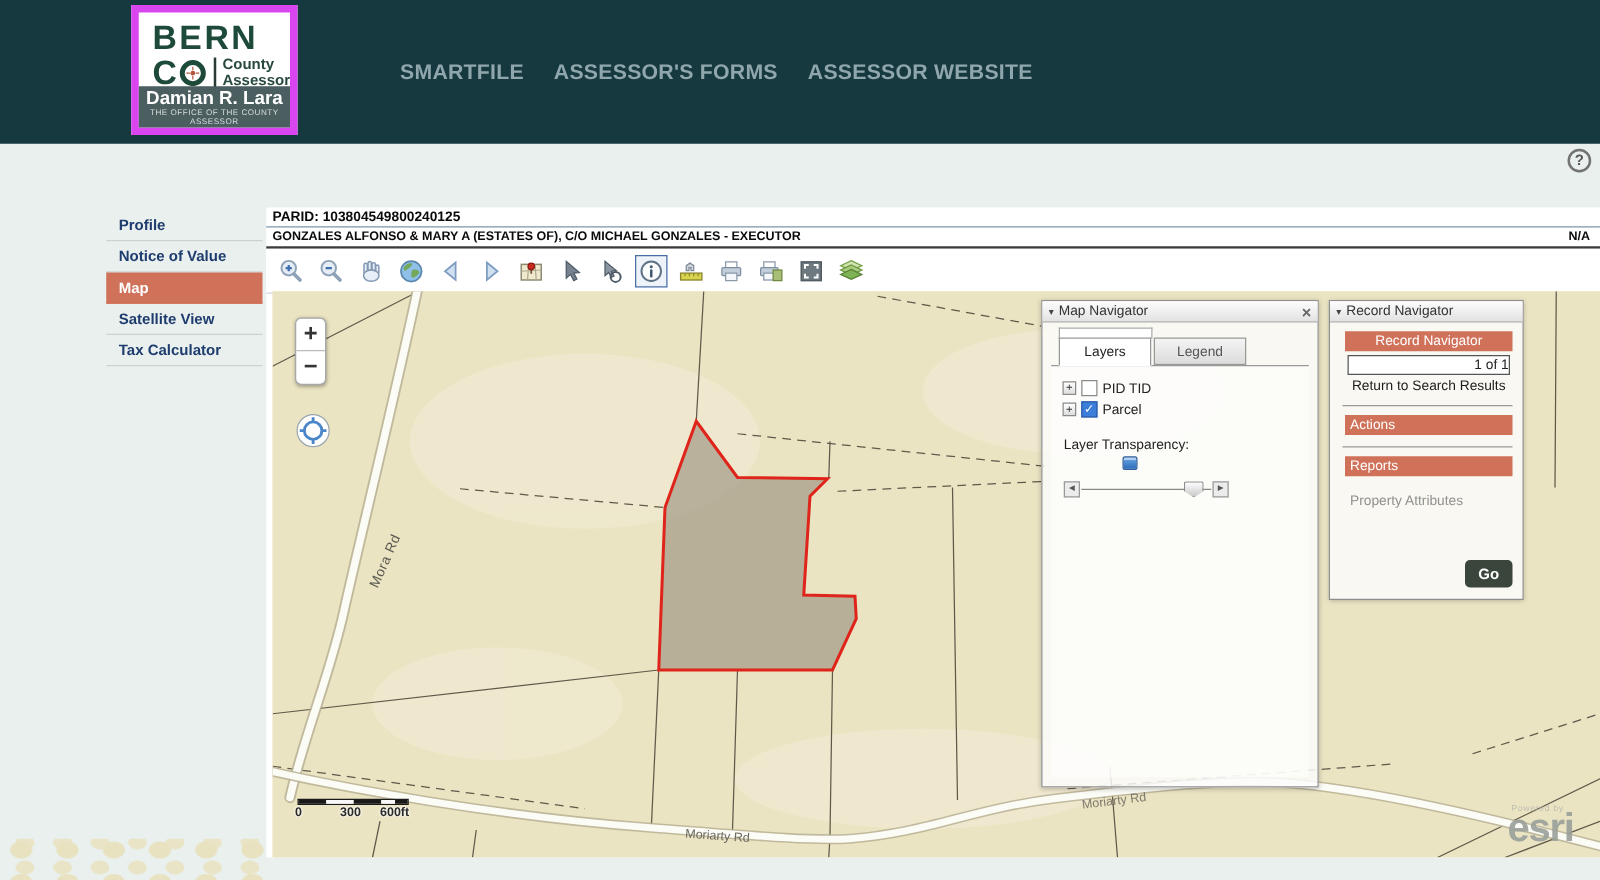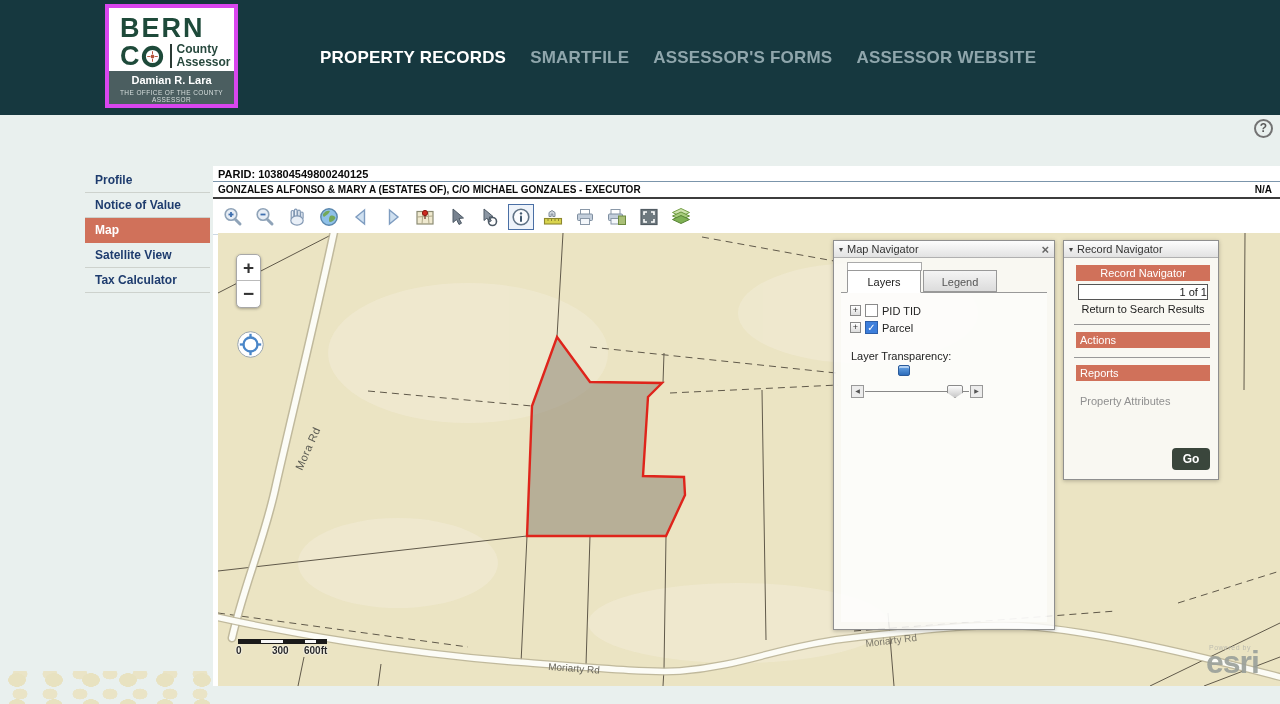--- a/index.html
+++ b/index.html
@@ -1,31 +1,31 @@
 <!DOCTYPE html>
 <html><head>
 <meta charset="utf-8">
 <style>
   * { margin:0; padding:0; box-sizing:border-box; }
   html,body { width:1280px; height:704px; overflow:hidden; }
   body { font-family:"Liberation Sans", sans-serif; background:#e9f0ee; position:relative; }
 
   
   .topbar { position:absolute; left:0; top:0; width:1280px; height:115px; background:#16383f; }
-  .logo { position:absolute; left:105px; top:4px; width:133px; height:104px; background:#fff; border:4px solid #d946ef; }
+  .logo { position:absolute; left:105px; top:4px; width:133px; height:104px; background:#fff; border:6px solid #d946ef; }
   .logo-top { position:absolute; top:0; left:0; right:0; height:68px; padding:7px 0 0 11px; }
   .logo-bern { font-size:27px; font-weight:bold; color:#1e4a3a; letter-spacing:2px; line-height:26px; }
   .logo-row2 { display:flex; align-items:center; height:30px; }
   .logo-c { font-size:27px; font-weight:bold; color:#1e4a3a; line-height:26px; }
   .logo-zia { margin-left:1px; }
   .logo-div { width:2px; height:24px; background:#2a3a34; margin:0 5px 0 6px; }
   .logo-col { display:flex; flex-direction:column; justify-content:center; }
   .logo-col span { font-size:12px; font-weight:bold; color:#28493e; line-height:13px; }
   .logo-strip { position:absolute; bottom:0; left:0; right:0; height:33px; background:#4b5e60; text-align:center; padding-top:2px; }
-  .logo-name { font-size:11px; font-weight:bold; color:#fff; line-height:15px; }
+  .logo-name { font-size:15px; font-weight:bold; color:#fff; line-height:15px; }
   .logo-office { font-size:6.5px; color:#d6dedd; letter-spacing:.4px; margin-top:1px; }
   .topnav { position:absolute; left:320px; top:0; height:115px; display:flex; align-items:center; gap:24px; }
   .topnav .nav-item { font-size:17px; font-weight:bold; letter-spacing:.2px; color:#8fa6ac; cursor:pointer; white-space:nowrap; }
   .topnav .nav-item.active { color:#fff; }
 
   .help-circle { position:absolute; left:1254px; top:119px; width:19px; height:19px; border:2px solid #737373; border-radius:50%; color:#5a5a5a; font-size:12px; font-weight:bold; text-align:center; line-height:15px; background:transparent; }
 
   
   .sidebar { position:absolute; left:85px; top:168px; width:125px; }
   .sb-item { height:25px; line-height:25px; padding-left:10px; font-size:12px; font-weight:bold; color:#1e3c6e; border-bottom:1px solid #cdd2cd; cursor:pointer; }
@@ -131,21 +131,20 @@
           <span>Assessor</span>
         </span>
       </div>
     </div>
     <div class="logo-strip">
       <div class="logo-name">Damian R. Lara</div>
       <div class="logo-office">THE OFFICE OF THE COUNTY ASSESSOR</div>
     </div>
   </div>
   <nav class="topnav">
-    <span class="nav-item active">PROPERTY RECORDS</span>
     <span class="nav-item">SMARTFILE</span>
     <span class="nav-item">ASSESSOR'S FORMS</span>
     <span class="nav-item">ASSESSOR WEBSITE</span>
   </nav>
 </header>
 
 <div class="help-circle">?</div>
 
 <aside class="sidebar">
   <div class="sb-item">Profile</div>

